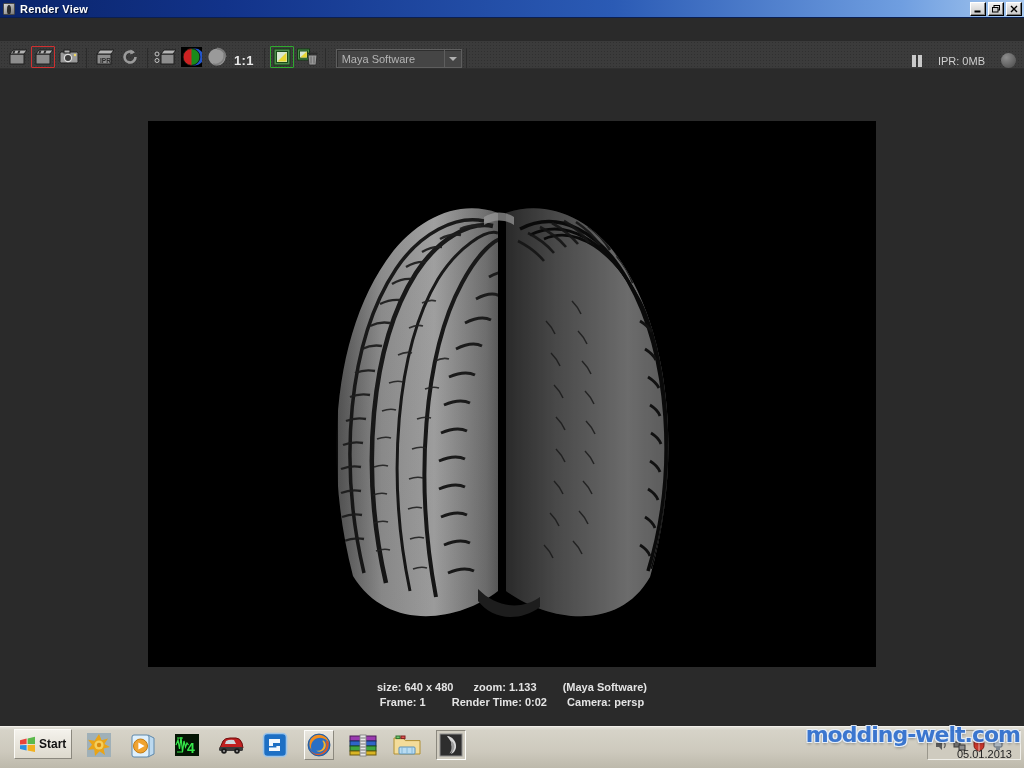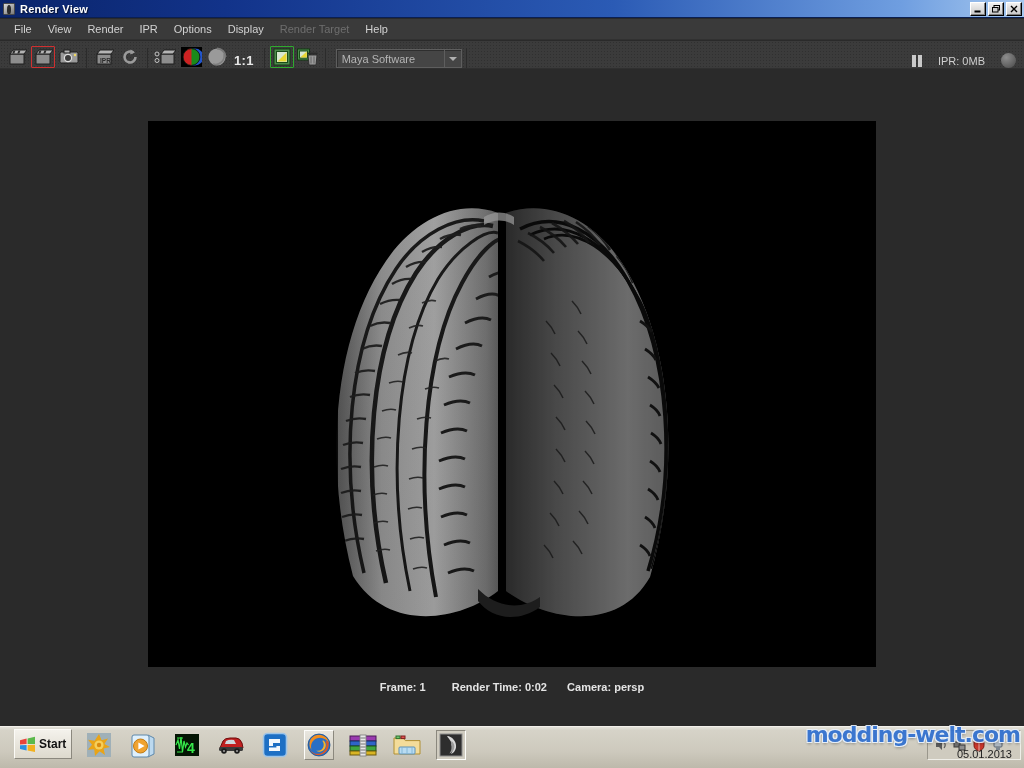--- a/index.html
+++ b/index.html
@@ -217,30 +217,20 @@
         </svg>
       </div>
       <div class="win-btn">
         <svg width="10" height="10" viewBox="0 0 10 10">
           <path d="M2 2 L8 8 M8 2 L2 8" stroke="#000" stroke-width="1.4"></path>
         </svg>
       </div>
     </div>
   </div>
 
-  <div class="menubar">
-    <div class="menu-item">File</div>
-    <div class="menu-item">View</div>
-    <div class="menu-item">Render</div>
-    <div class="menu-item">IPR</div>
-    <div class="menu-item">Options</div>
-    <div class="menu-item">Display</div>
-    <div class="menu-item disabled">Render Target</div>
-    <div class="menu-item">Help</div>
-  </div>
 
   <div class="toolbar">
 
     <div class="tb-btn">
       <svg width="19" height="17" viewBox="0 0 19 17">
         <g stroke="#1e1e1e" stroke-width="1">
           <rect x="2" y="5" width="14" height="10" fill="#8d8d8d"></rect>
           <path d="M2 5 L5 1 L19 1 L16 5 Z" fill="#b4b4b4"></path>
         </g>
         <g fill="#2a2a2a">
@@ -526,20 +516,27 @@
         </g>
 
         <path d="M336,96 C346,90 356,90 366,96 L366,104 C356,98 346,98 336,104 Z" fill="#9b9b9b" opacity="0.7"></path>
 
         <path d="M330,468 C348,486 372,490 392,476 L392,486 C370,502 344,498 330,480 Z" fill="#1d1d1d"></path>
       </svg>
     </div>
 
     <div class="statusblock">
       <span class="row">
+        <span>size: 640 x 480</span>
+        <span class="gap-sm"></span>
+        <span>zoom: 1.133</span>
+        <span class="gap"></span>
+        <span>(Maya Software)</span>
+      </span>
+      <span class="row">
         <span>Frame: 1</span>
         <span class="gap"></span>
         <span>Render Time: 0:02</span>
         <span class="gap-sm"></span>
         <span>Camera: persp</span>
       </span>
     </div>
   </div>
 
   <div class="taskbar">

